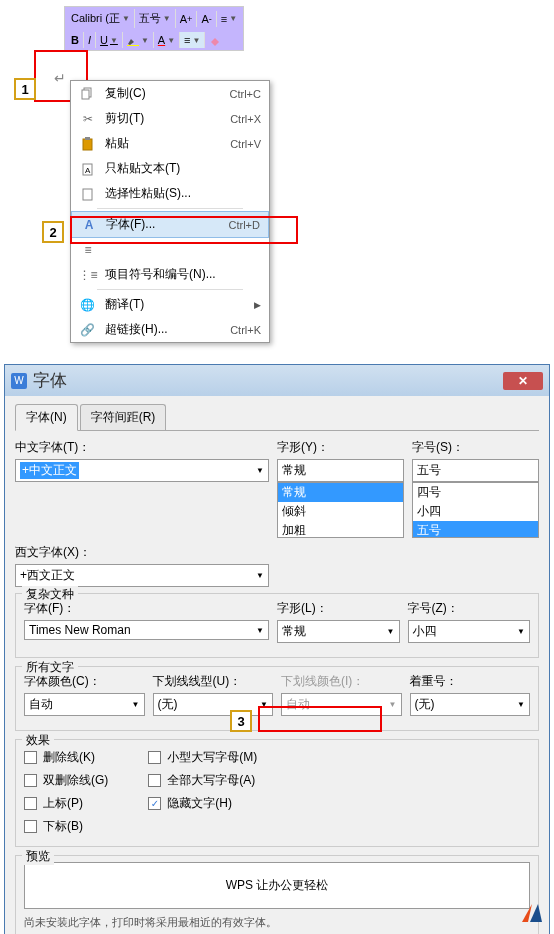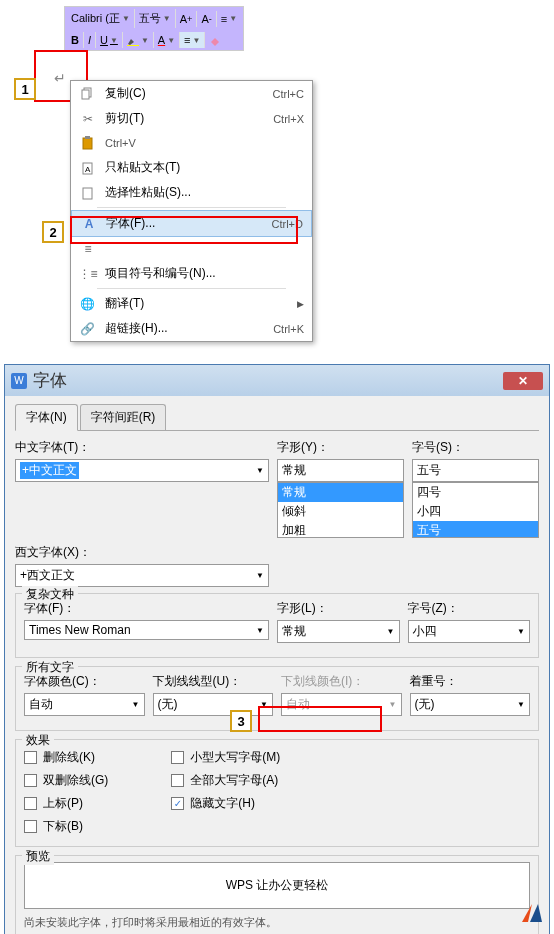--- a/index.html
+++ b/index.html
@@ -19,21 +19,21 @@
     .marker2 { top: 221px; left: 42px; }
     .marker3 { top: 710px; left: 230px; }
     
     .red-box { position: absolute; border: 2px solid #e00; }
     .red1 { top: 50px; left: 34px; width: 54px; height: 52px; }
     .red2 { top: 216px; left: 70px; width: 228px; height: 28px; }
     .red3 { top: 706px; left: 258px; width: 124px; height: 26px; }
     
     .doc-cursor { position: absolute; top: 70px; left: 54px; color: #888; font-size: 14px; }
     
-    .context-menu { position: absolute; top: 80px; left: 70px; width: 243px; background: #fff; border: 1px solid #999; box-shadow: 2px 2px 5px rgba(0,0,0,0.3); }
+    .context-menu { position: absolute; top: 80px; left: 70px; width: 200px; background: #fff; border: 1px solid #999; box-shadow: 2px 2px 5px rgba(0,0,0,0.3); }
     .menu-item { display: flex; align-items: center; padding: 4px 8px; cursor: pointer; }
     .menu-item.hl { background: #d6e8f8; border: 1px solid #90bde8; }
     .menu-icon { width: 18px; height: 16px; margin-right: 8px; display: flex; align-items: center; justify-content: center; color: #666; }
     .menu-text { flex: 1; font-size: 12px; }
     .menu-shortcut { color: #555; font-size: 11px; }
     .menu-arrow { font-size: 9px; color: #555; }
     .menu-sep { height: 1px; background: #ddd; margin: 2px 26px 2px 26px; }
     
     .dialog { position: absolute; top: 364px; left: 4px; width: 546px; background: linear-gradient(#a8c8e8, #fff 30px); border: 1px solid #4a7ab0; font-size: 12px; }
     .dialog-title { display: flex; align-items: center; padding: 4px 6px; background: linear-gradient(#d0e0f0, #b8d0e8); }
@@ -139,20 +139,21 @@
     <span class="menu-text">剪切(T)</span>
     <span class="menu-shortcut">Ctrl+X</span>
   </div>
   <div class="menu-item">
     <span class="menu-icon">
         <svg width="14" height="14">
           <rect x="2" y="2" width="9" height="11" fill="#d90" stroke="#a70"></rect>
           <rect x="4" y="0" width="5" height="3" fill="#888"></rect>
         </svg>
       </span>
+    <span class="menu-text">粘贴</span>
     <span class="menu-shortcut">Ctrl+V</span>
   </div>
   <div class="menu-item">
     <span class="menu-icon">
         <svg width="14" height="14">
           <rect x="2" y="2" width="9" height="11" fill="none" stroke="#888"></rect>
           <text x="4" y="11" font-size="8">A</text>
         </svg>
       </span>
     <span class="menu-text">只粘贴文本(T)</span>
@@ -306,21 +307,21 @@
           <div class="combo">
               <span>(无)</span>
               <span class="combo-arrow">▼</span>
             </div>
         </div>
       </div>
     </div>
 
     <div class="fieldset">
       <span class="fieldset-legend">效果</span>
-      <div style="display:flex;gap:63px">
+      <div style="display:flex;gap:40px">
         <div>
           <div class="checkbox-row">
               <span class="checkbox"></span>
               <span>删除线(K)</span>
             </div>
           <div class="checkbox-row">
               <span class="checkbox"></span>
               <span>双删除线(G)</span>
             </div>
           <div class="checkbox-row">

